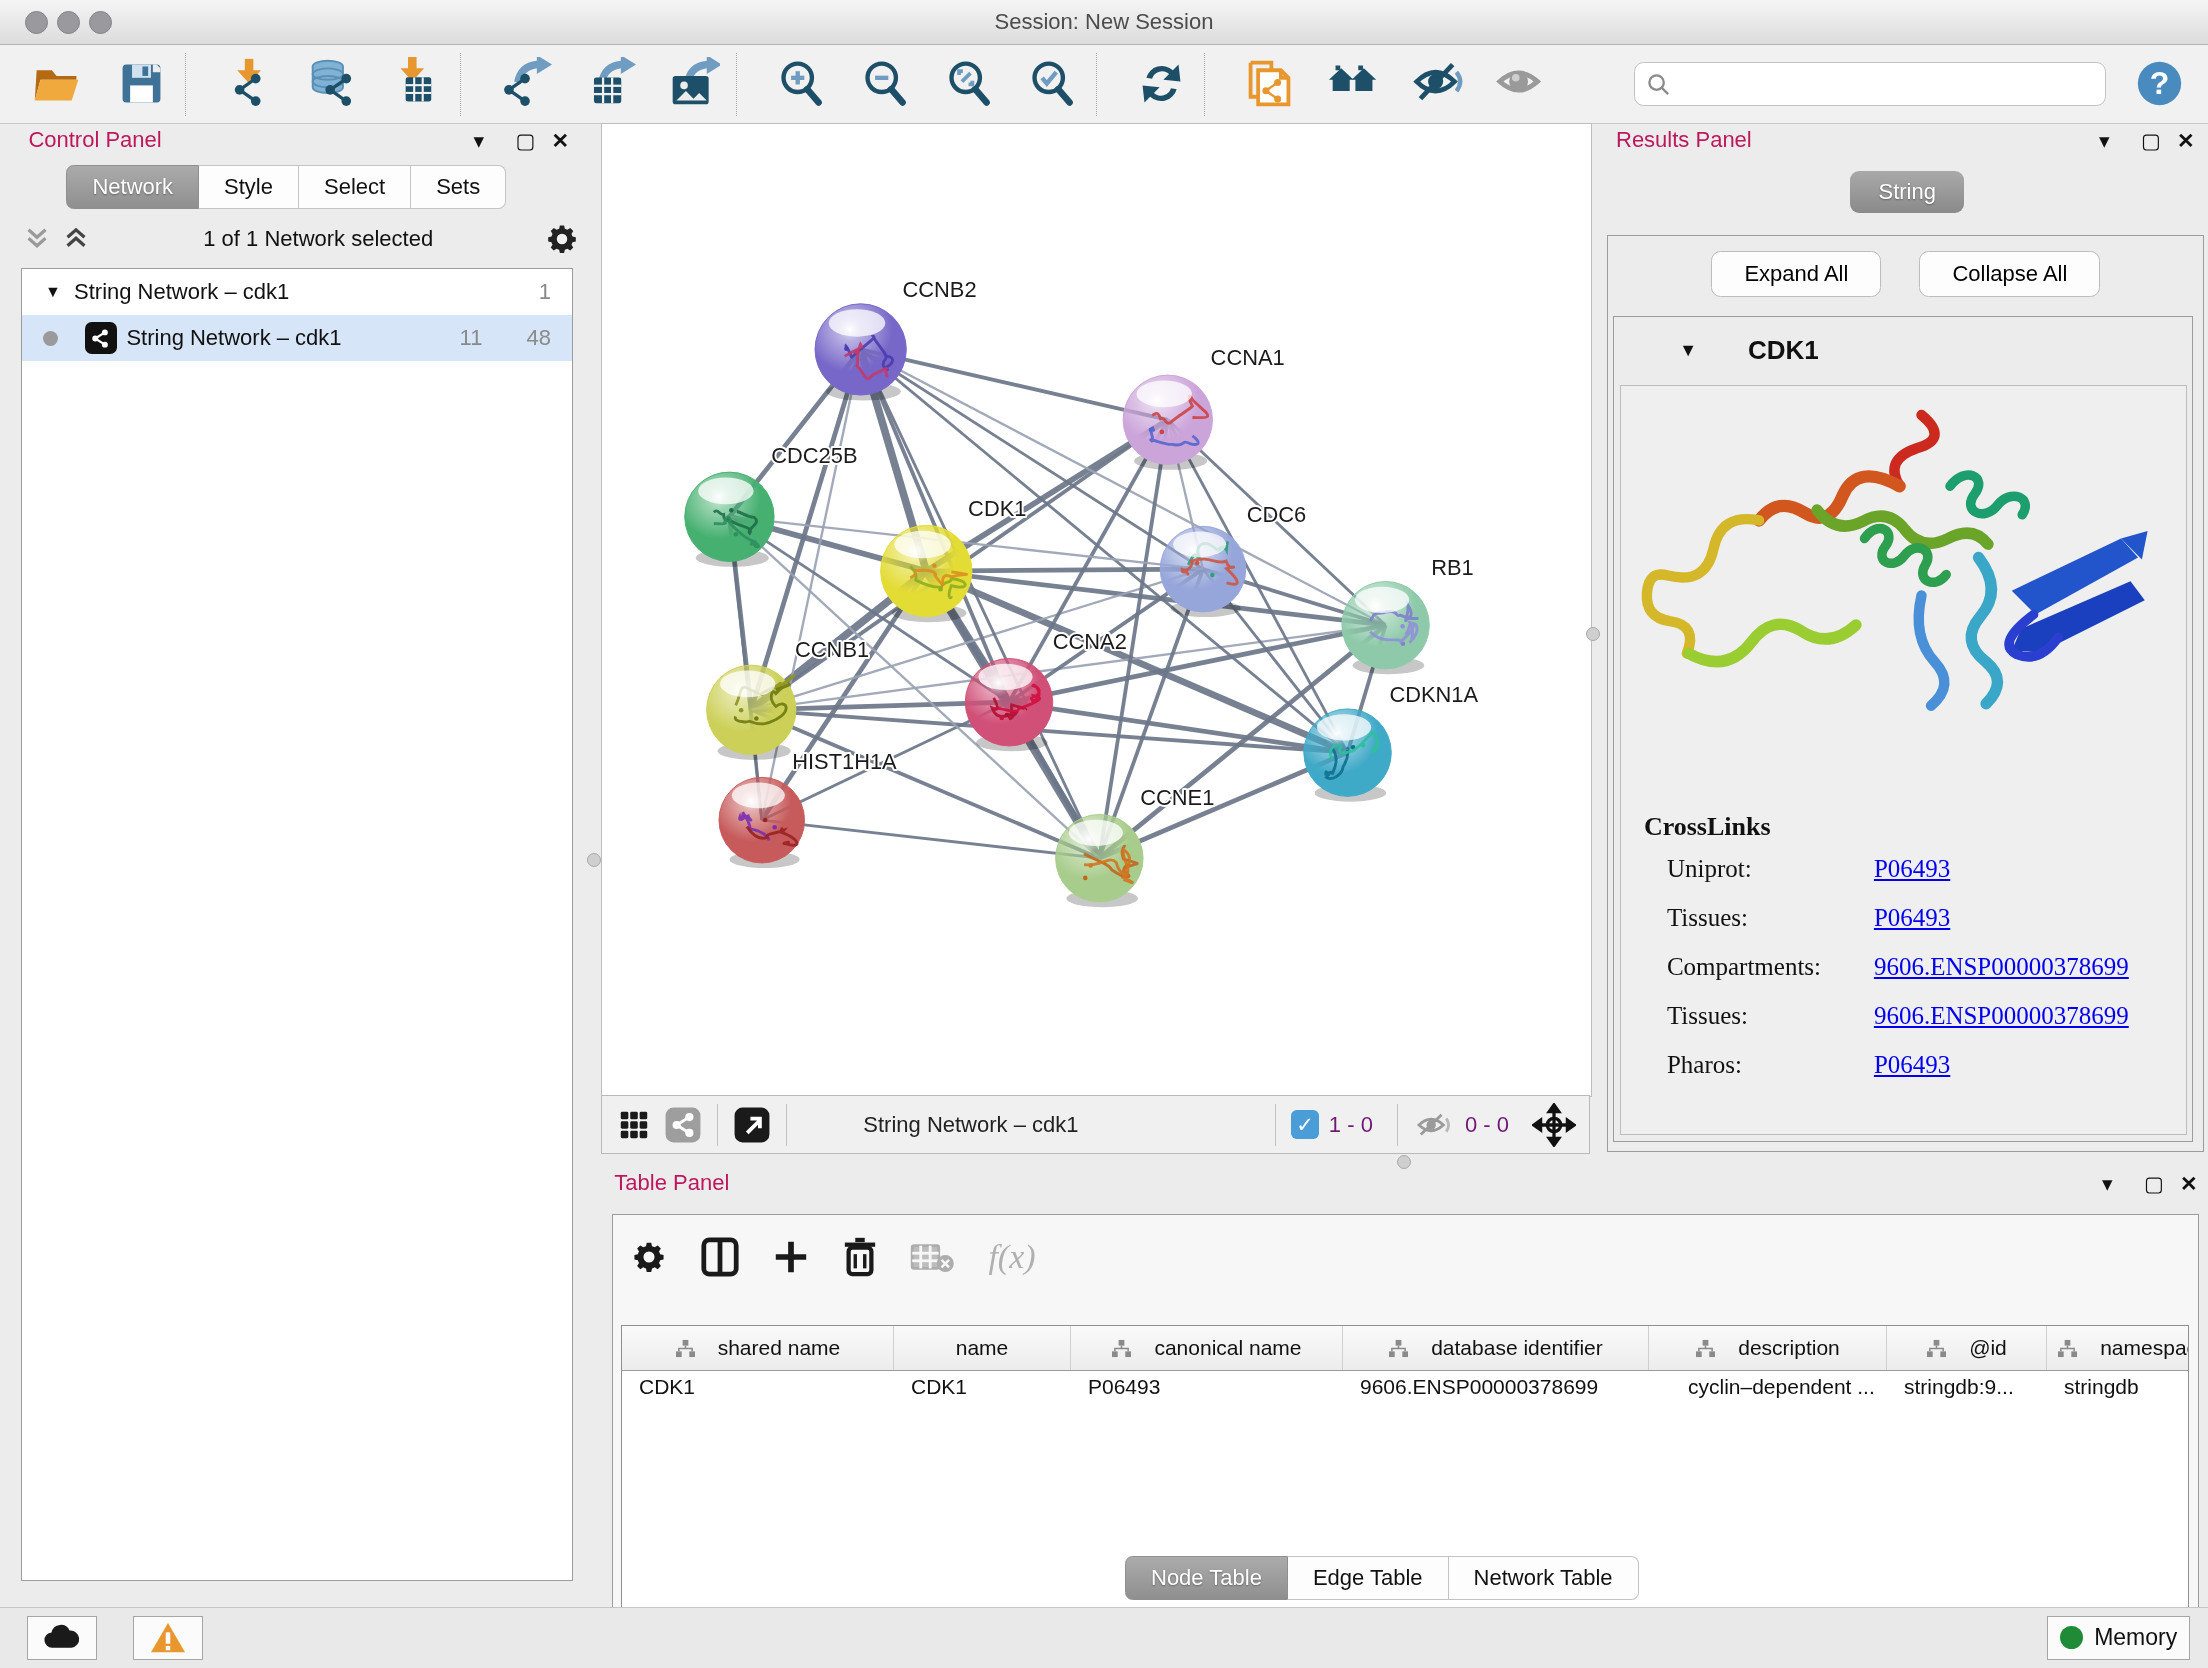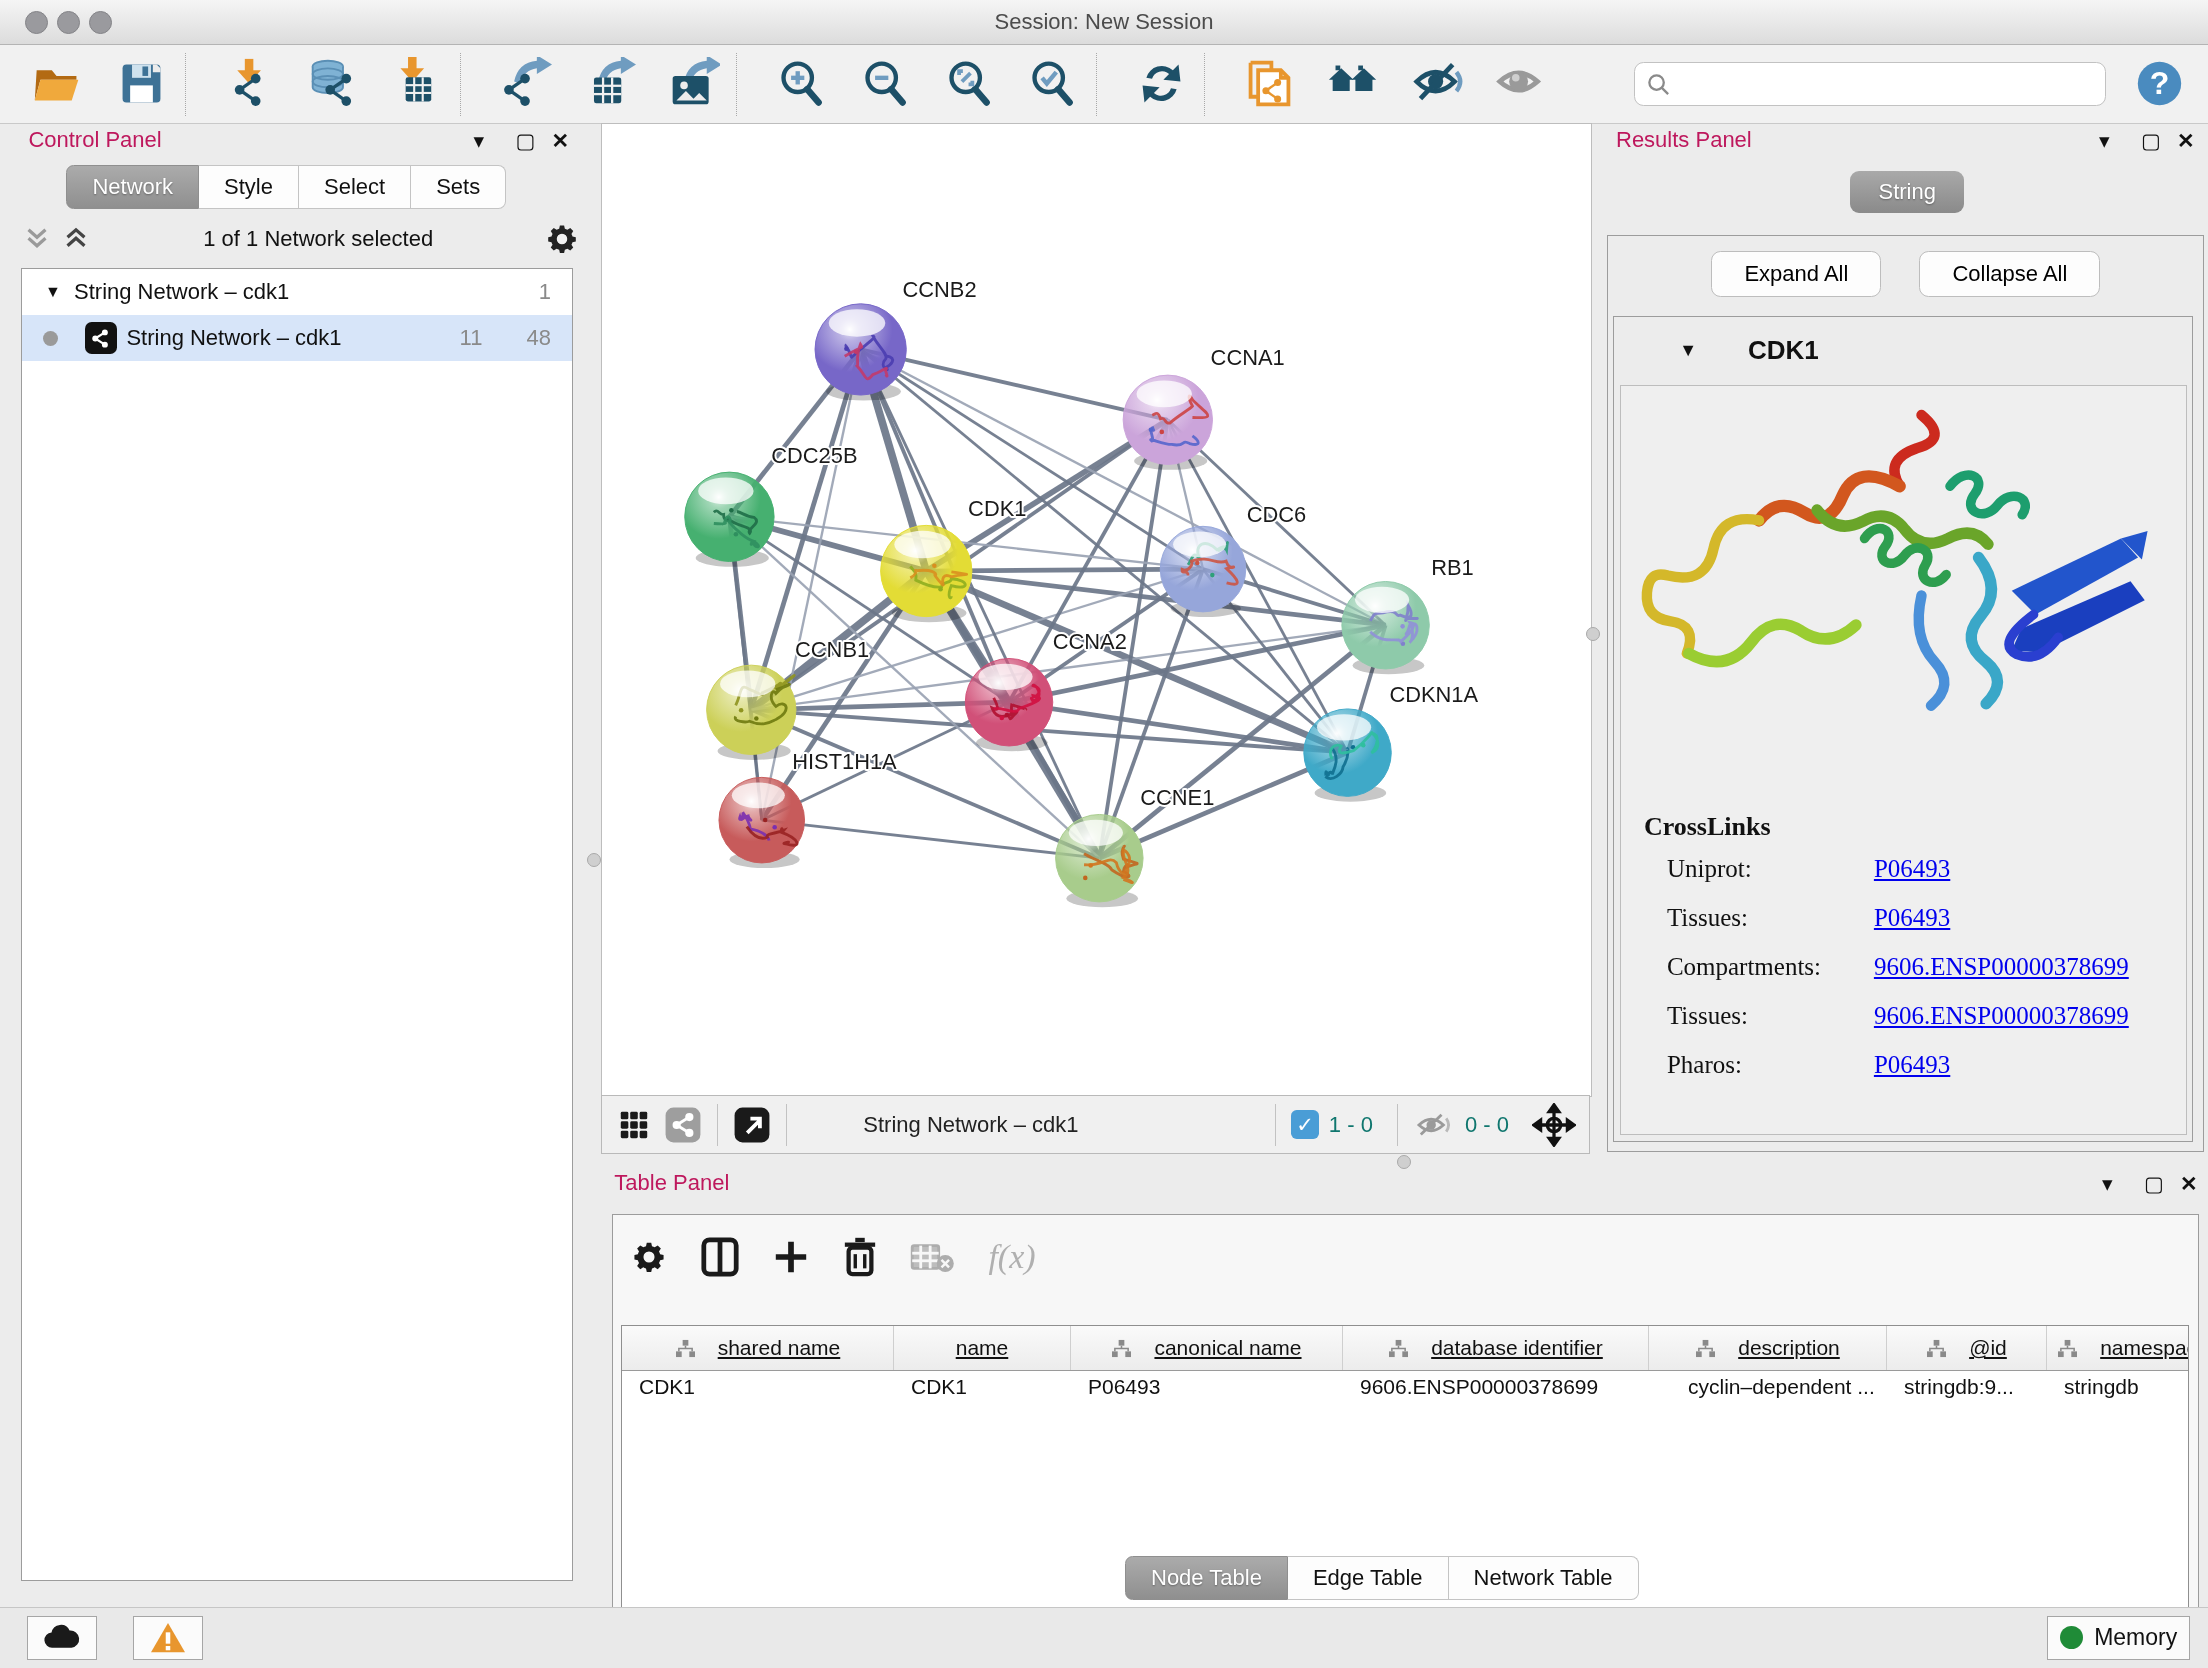--- a/index.html
+++ b/index.html
@@ -38,21 +38,21 @@
   .tree-row{position:relative;height:46px;display:flex;align-items:center;font-size:22px;}
   .tree-row.selected{background:#d7e5f9;}
   .tree-num{color:#8a8a8a;font-size:22px;}
   .share-badge{width:32px;height:32px;background:#111;border-radius:6.7px;display:flex;align-items:center;justify-content:center;margin-right:9.5px;}
   
   .net-canvas{position:absolute;left:601px;top:123px;width:989px;height:972px;background:#fff;border:1px solid #bdbdbd;}
   .net-toolbar{position:absolute;left:601px;top:1095px;width:989px;height:59px;background:#f0f0f0;
     border:1px solid #b9b9b9;box-sizing:border-box;display:flex;align-items:center;}
   .net-title{font-size:22px;color:#222;margin-left:27px;}
   .nt-sep{width:0;height:42px;border-left:1px solid #c2c2c2;margin:0 15px;}
-  .count-label{font-size:22px;color:#0f766e;margin:0 9.5px;}
+  .count-label{font-size:22px;color:#701a75;margin:0 9.5px;}
   .checkbox{width:28.5px;height:28.5px;background:#4a9dd6;border-radius:5.7px;color:#fff;font-size:21px;
     display:flex;align-items:center;justify-content:center;}
   
   .results-panel{position:absolute;left:1595px;top:123px;width:613px;height:1045px;}
   .res-header{position:absolute;left:21px;top:3.8px;}
   .string-tab{position:absolute;left:255px;top:48px;height:42px;line-height:42px;padding:0 28.5px;
     background:linear-gradient(#a9a9a9,#8a8a8a);color:#fff;font-size:22px;border-radius:9px;text-shadow:0 1px 1.9px rgba(0,0,0,.35);}
   .res-outer{position:absolute;left:12.4px;top:112px;width:595px;height:915px;border:1.9px solid #9c9c9c;background:#ececec;}
   .res-btnrow{position:absolute;left:0;top:0;width:100%;height:76px;display:flex;align-items:center;justify-content:center;gap:38px;}
   .res-btn{background:#fdfdfd;border:1px solid #bdbdbd;border-radius:9.5px;font-size:22px;padding:8.6px 32px;}
@@ -66,21 +66,21 @@
   .xl-label{width:207px;}
   .xl-link{color:#0000EE;text-decoration:underline;}
   
   .table-panel{position:absolute;left:601px;top:1168px;width:1607px;height:439px;}
   .tbl-header{position:absolute;left:13.3px;top:1.9px;}
   .tbl-toolbar{position:absolute;left:11.4px;top:46px;width:1585px;height:533px;background:#f7f7f7;border:1.9px solid #9c9c9c;}
   .tbl-icons{position:absolute;left:17px;top:13.3px;display:flex;align-items:center;gap:32px;height:57px;}
   .dtable{position:absolute;left:7.6px;top:110px;width:1566px;height:346px;background:#fff;border:1.9px solid #8f8f8f;overflow:hidden;}
   .dt-headrow{position:absolute;left:0;top:0;height:44px;width:1902px;background:linear-gradient(#fafafa,#ececec);border-bottom:1.9px solid #9a9a9a;}
   .dt-col{position:absolute;top:0;height:44px;display:flex;align-items:center;justify-content:center;gap:22px;
-    font-size:21px;border-right:1px solid #cfcfcf;box-sizing:border-box;text-decoration:underline;}
+    font-size:21px;border-right:1px solid #cfcfcf;box-sizing:border-box;}
   .dt-cell{position:absolute;top:49px;font-size:21px;white-space:nowrap;}
   .hscroll{position:absolute;left:7.6px;top:329px;width:171px;height:16px;border-radius:8.6px;background:#bdbdbd;}
   .tbl-tabs{position:absolute;left:524px;top:388px;}
   
   .statusbar{position:absolute;left:0;top:1607px;width:100%;height:61px;background:#e9e9e9;border-top:1px solid #c6c6c6;}
   .sb-btn{position:absolute;top:7.6px;height:44px;background:#fbfbfb;border:1.9px solid #a6a6a6;
     display:flex;align-items:center;justify-content:center;box-sizing:border-box;}
   .mem-dot{width:23px;height:23px;border-radius:50%;background:#1f8b37;margin-right:11.4px;}
   .mem-text{font-size:23px;}
   .splitter-dot{position:absolute;width:12.4px;height:12.4px;border-radius:50%;background:#cfcfcf;border:1px solid #a9a9a9;}

